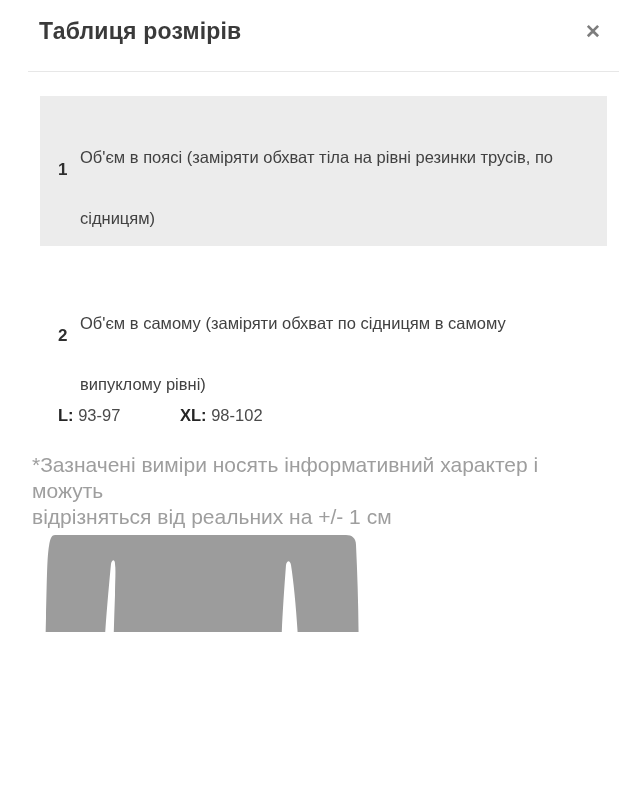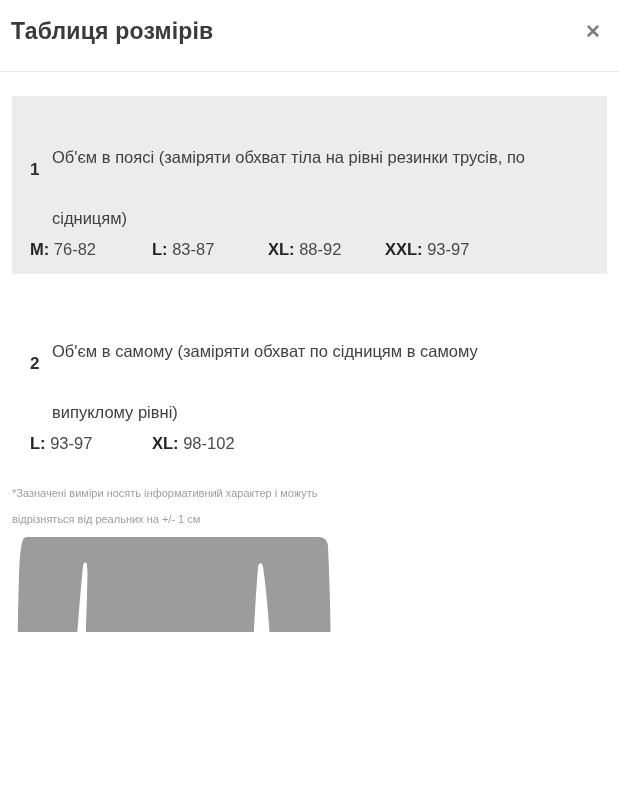--- a/index.html
+++ b/index.html
@@ -5,20 +5,21 @@
   * { box-sizing: border-box; }
   html, body { margin: 0; padding: 0; background: #fff; }
   body { font-family: "Liberation Sans", sans-serif; }
 
   .modal {
     position: relative;
     width: 619px;
     height: 632px;
     background: #fff;
     overflow: hidden;
+    padding-left: 28px;
   }
 
   
   .modal-header {
     position: relative;
     height: 72px;
     border-bottom: 1px solid #e7e7e7;
     padding: 18px 16px 0 11px;
   }
   .modal-title {
@@ -75,22 +76,22 @@
     grid-template-columns: 122px 116px 117px auto;
     margin-top: 9px;
     font-size: 16.5px;
     color: #4a4a4a;
     white-space: nowrap;
   }
   .size-label { font-weight: 700; color: #252525; }
 
   
   .disclaimer {
-    margin: 15px 12px 0 12px;
-    font-size: 11px;
+    margin: 15px 12px 0 4px;
+    font-size: 21px;
     line-height: 26px;
     color: var(--muted-text, #9e9e9e);
   }
   .disclaimer span { display: block; }
 
   
   .figure-wrap {
     margin: 3px 0 0 15px;
     width: 323px;
     height: 385px;
@@ -107,26 +108,20 @@
     <button class="close-button">✕</button>
   </div>
 
   <section class="measure-section highlight">
     <div class="desc-row">
       <div class="row-number">1</div>
       <p class="row-desc">
         <span>Об'єм в поясі (заміряти обхват тіла на рівні резинки трусів, по</span>
         <span>сідницям)</span>
       </p>
-    </div>
-    <div class="sizes-row">
-      <div><span class="size-label">M:</span> <span>76-82</span></div>
-      <div><span class="size-label">L:</span> <span>83-87</span></div>
-      <div><span class="size-label">XL:</span> <span>88-92</span></div>
-      <div><span class="size-label">XXL:</span> <span>93-97</span></div>
     </div>
   </section>
 
   <section class="measure-section plain">
     <div class="desc-row">
       <div class="row-number">2</div>
       <p class="row-desc">
         <span>Об'єм в самому (заміряти обхват по сідницям в самому</span>
         <span>випуклому рівні)</span>
       </p>

